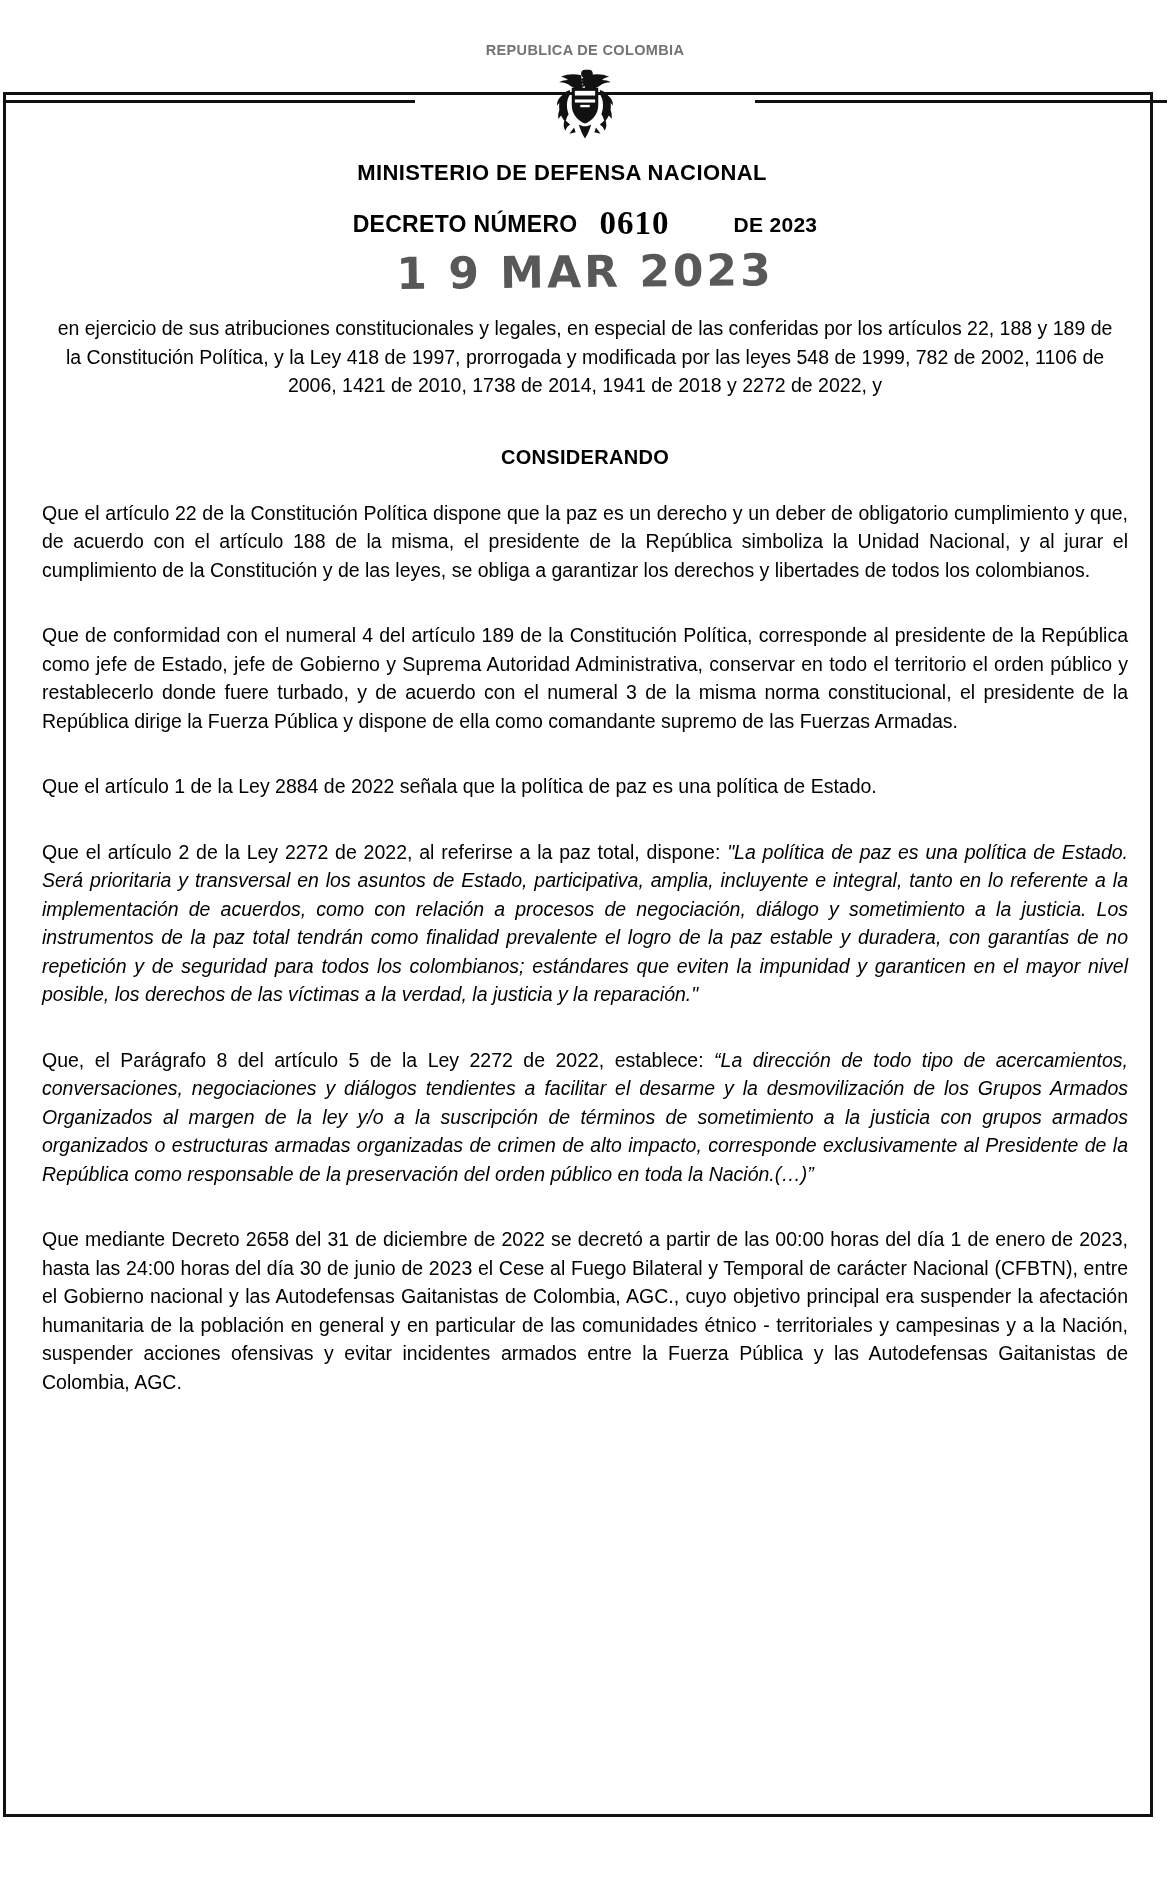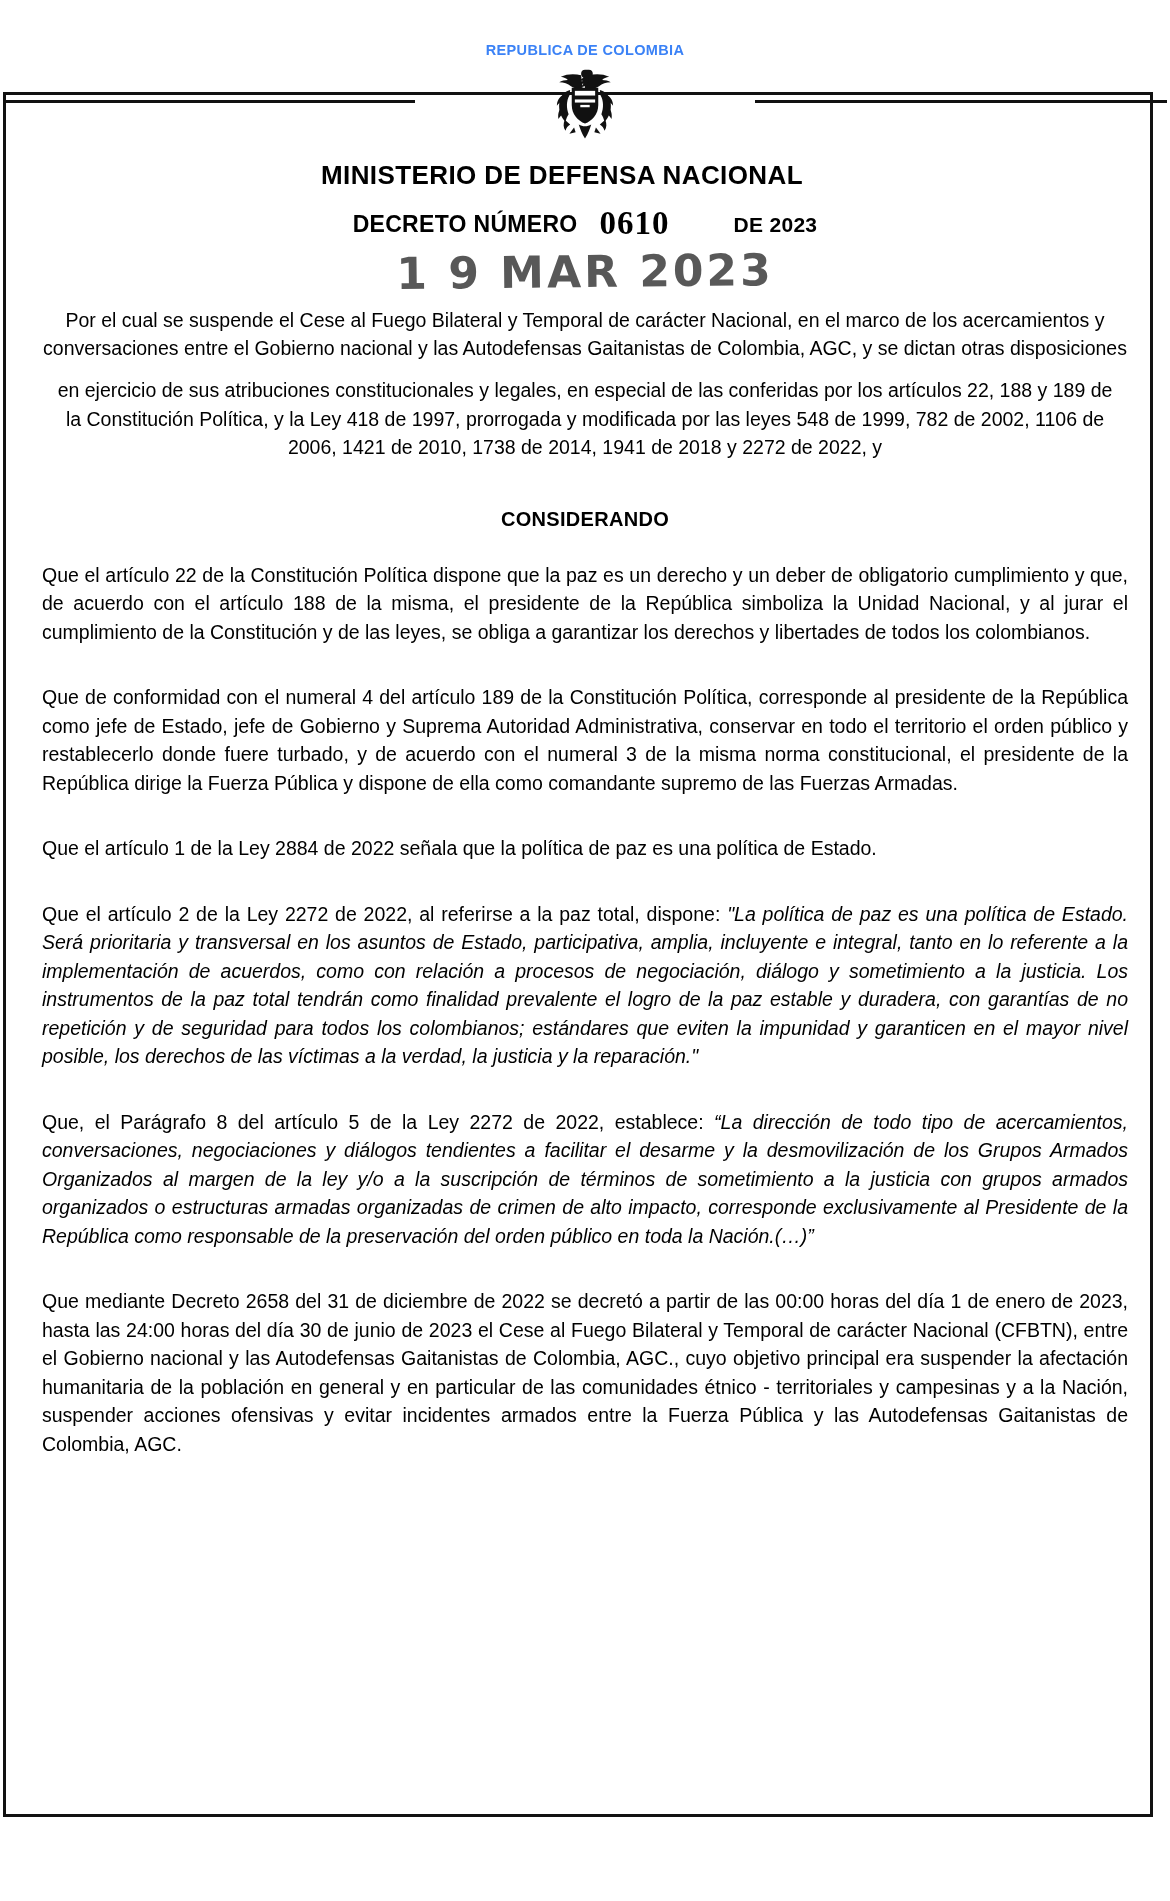--- a/index.html
+++ b/index.html
@@ -35,21 +35,21 @@
     left: 0;
     top: 0;
     width: 1170px;
     text-align: center;
   }
   .republic-line {
     font-size: 14.5px;
     font-weight: bold;
     letter-spacing: 0.35px;
     padding-top: 42px;
-    color: #3b82f6;
+    color: #737373;
   }
   .crest-row {
     position: relative;
     height: 78px;
     margin-top: 4px;
   }
   .rule-left, .rule-right {
     position: absolute;
     top: 38px;
     height: 3px;
@@ -65,21 +65,21 @@
     width: 78px;
     height: 78px;
   }
 
   
   .ministry-title {
     position: absolute;
     left: 0; top: 160px;
     width: 1124px;
     text-align: center;
-    font-size: 26px;
+    font-size: 22px;
     font-weight: bold;
     letter-spacing: 0.4px;
   }
   .decree-line {
     position: absolute;
     left: 0; top: 205px;
     width: 1170px;
     text-align: center;
     font-size: 23px;
     font-weight: bold;
@@ -213,21 +213,20 @@
 <div class="decree-line">
   <span class="decree-label">DECRETO NÚMERO</span><span class="decree-number">0610</span><span class="decree-year">DE 2023</span>
 </div>
 
 <div class="date-stamp">
   <span>1 9 MAR 2023</span>
 </div>
 
 <div class="content">
 
-  <div class="epigraph">Por el cual se suspende el Cese al Fuego Bilateral y Temporal de carácter Nacional, en el marco de los acercamientos y conversaciones entre el Gobierno nacional y las Autodefensas Gaitanistas de Colombia, AGC, y se dictan otras disposiciones</div>
 
 
   <div class="preamble">en ejercicio de sus atribuciones constitucionales y legales, en especial de las conferidas por los artículos 22, 188 y 189 de la Constitución Política, y la Ley 418 de 1997, prorrogada y modificada por las leyes 548 de 1999, 782 de 2002, 1106 de 2006, 1421 de 2010, 1738 de 2014, 1941 de 2018 y 2272 de 2022, y</div>
 
   <div class="center-heading h-considerando">CONSIDERANDO</div>
 
   <p class="para first-para">
     <span>Que el artículo 22 de la Constitución Política dispone que la paz es un derecho y un deber de obligatorio cumplimiento y que, de acuerdo con el artículo 188 de la misma, el presidente de la República simboliza la Unidad Nacional, y al jurar el cumplimiento de la Constitución y de las leyes, se obliga a garantizar los derechos y libertades de todos los colombianos.</span>
   </p>
 

